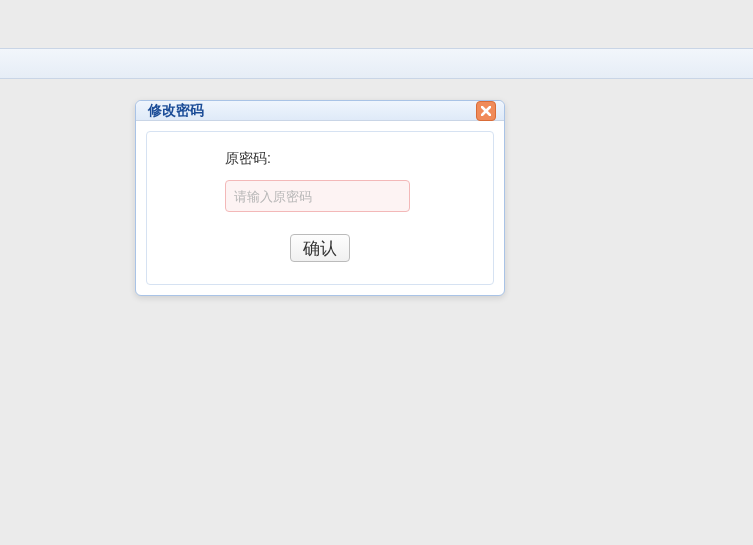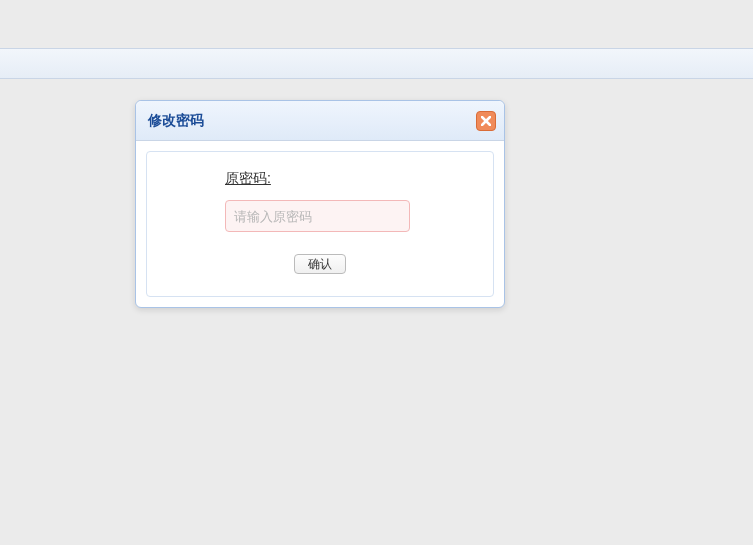--- a/index.html
+++ b/index.html
@@ -31,21 +31,21 @@
       position: absolute;
       top: 100px;
       left: 135px;
       width: 370px;
       background: #fff;
       border: 1px solid #a9c3e6;
       border-radius: 6px;
       box-shadow: 0 2px 6px rgba(0,0,0,0.12);
     }
     .dialog-header {
-      height: 40px;
+      height: 20px;
       display: flex;
       align-items: center;
       justify-content: space-between;
       padding: 0 8px 0 12px;
       background: linear-gradient(to bottom, #eff5fd, #dfeaf8);
       border-bottom: 1px solid #c9d5e6;
       border-radius: 6px 6px 0 0;
     }
     .dialog-title {
       color: #1b4c97;
@@ -65,21 +65,20 @@
     }
     .close-btn svg {
       width: 10px;
       height: 10px;
       stroke: #fff;
       stroke-width: 2.5;
       stroke-linecap: round;
     }
     .dialog-body {
       padding: 10px;
-      text-decoration: underline;
     }
     .inner-panel {
       border: 1px solid #d6e2f2;
       border-radius: 4px;
       padding: 18px 16px 22px 16px;
       background: #fff;
     }
     .form-field {
       margin-bottom: 22px;
       padding-left: 62px;
@@ -127,27 +126,27 @@
       fill: none;
       stroke-width: 2;
     }
     .submit-row {
       text-align: center;
       margin-top: 8px;
     }
     .submit-btn {
       display: inline-block;
       min-width: 52px;
-      height: 20px;
+      height: 28px;
       padding: 0 12px;
       background: linear-gradient(to bottom, #fdfdfd, #f0f0f0);
       border: 1px solid #bbb;
       border-radius: 4px;
       color: #333;
-      font-size: 12px;
+      font-size: 17px;
       cursor: pointer;
     }
   </style>
 </head>
 <body>
 
 <div class="top-bar"></div>
 
 <div class="dialog">
   <div class="dialog-header">

